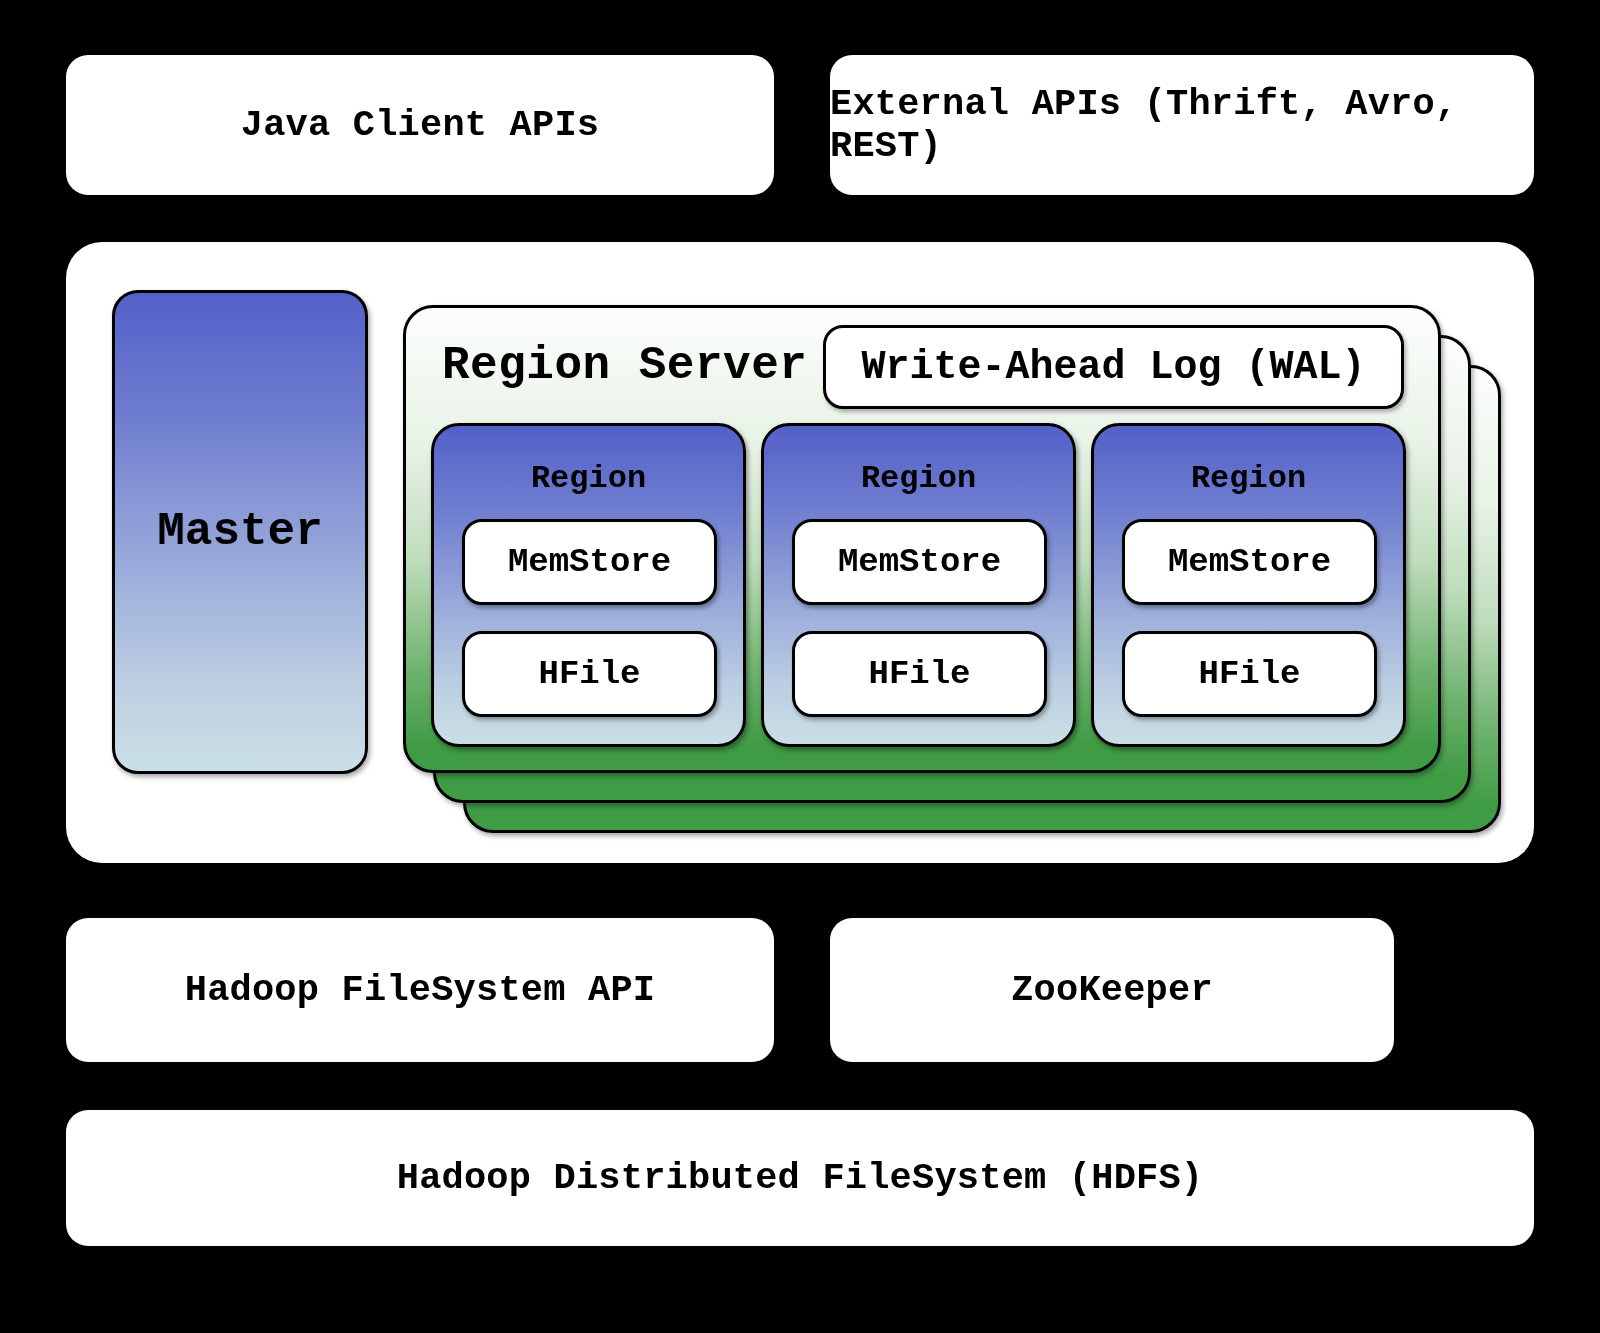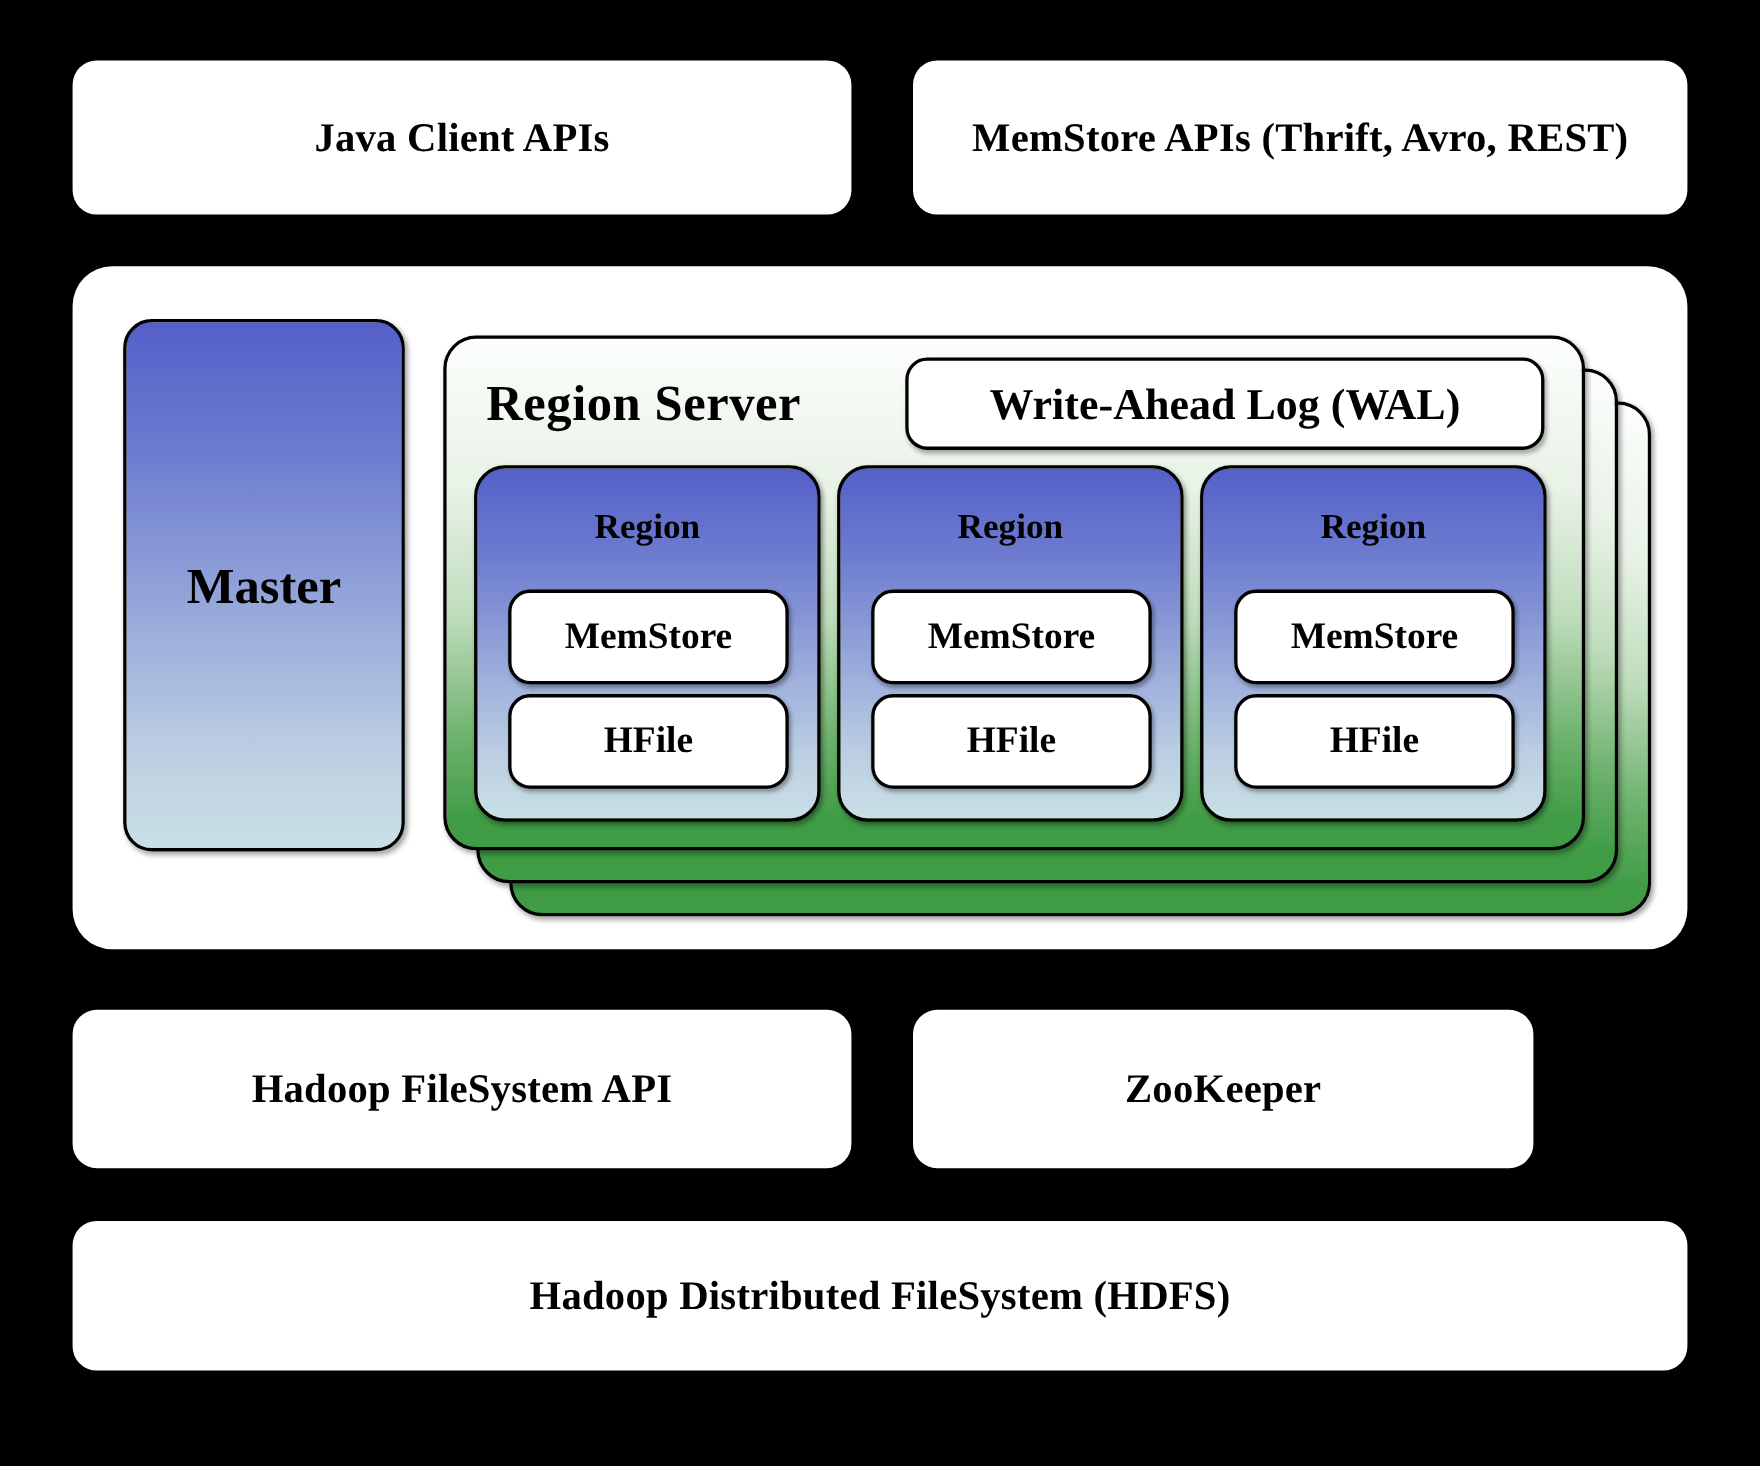--- a/index.html
+++ b/index.html
@@ -1,18 +1,18 @@
 <!DOCTYPE html>
 <html><head>
 <meta charset="utf-8">
 <style>
   html,body{margin:0;padding:0;background:#000;}
   .canvas{
     position:relative;width:1600px;height:1333px;background:#000000;
-    font-family:Liberation Serif, serif;color:#000;overflow:hidden;
+    font-family:Liberation Mono, monospace;color:#000;overflow:hidden;
   }
   
   .wbox{
     position:absolute;background:#ffffff;border-radius:22px;
     display:flex;align-items:center;justify-content:center;
     font-weight:bold;font-size:37px;letter-spacing:0.2px;
   }
   
   .cluster{
     position:absolute;left:66px;top:242px;width:1468px;height:621px;
@@ -55,33 +55,33 @@
     position:absolute;left:0;top:34px;width:100%;text-align:center;
     font-weight:bold;font-size:32px;
   }
   .substore{
     position:absolute;left:28px;width:249px;height:80px;
     background:#ffffff;border:3px solid #000;border-radius:20px;
     display:flex;align-items:center;justify-content:center;
     font-weight:bold;font-size:34px;
     box-shadow:2px 3px 4px rgba(0,0,0,0.35);
   }
-  .memstore{top:110px;}
+  .memstore{top:93px;}
   .hfile{top:205px;}
 </style>
 </head>
 <body>
 
 <div class="canvas">
 
   <div class="wbox" style="left:66px;top:55px;width:708px;height:140px;">
     <span>Java Client APIs</span>
   </div>
   <div class="wbox" style="left:830px;top:55px;width:704px;height:140px;">
-    <span>MemStore APIs (Thrift, Avro, REST)</span>
+    <span>External APIs (Thrift, Avro, REST)</span>
   </div>
 
   <div class="cluster">
 
     <div class="master">
       <span>Master</span>
     </div>
 
     <div class="rs-layer rs-l3"></div>
     <div class="rs-layer rs-l2"></div>

